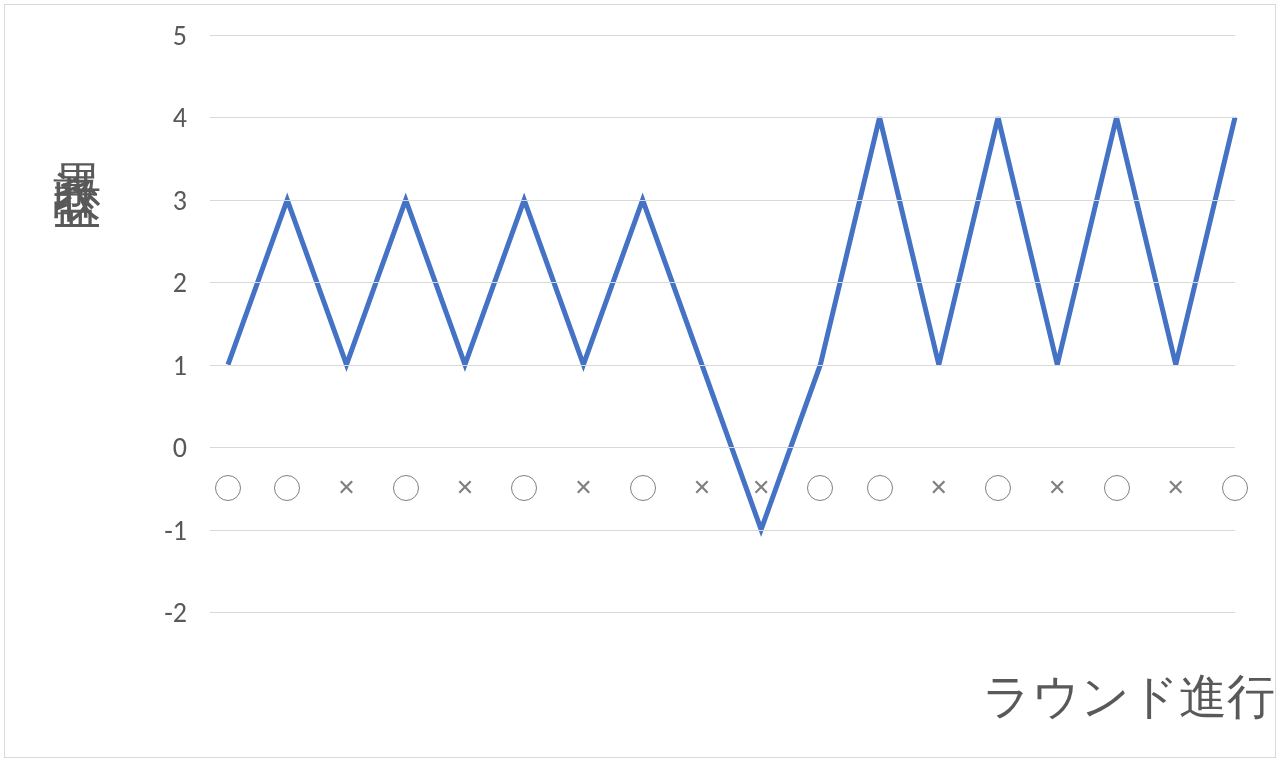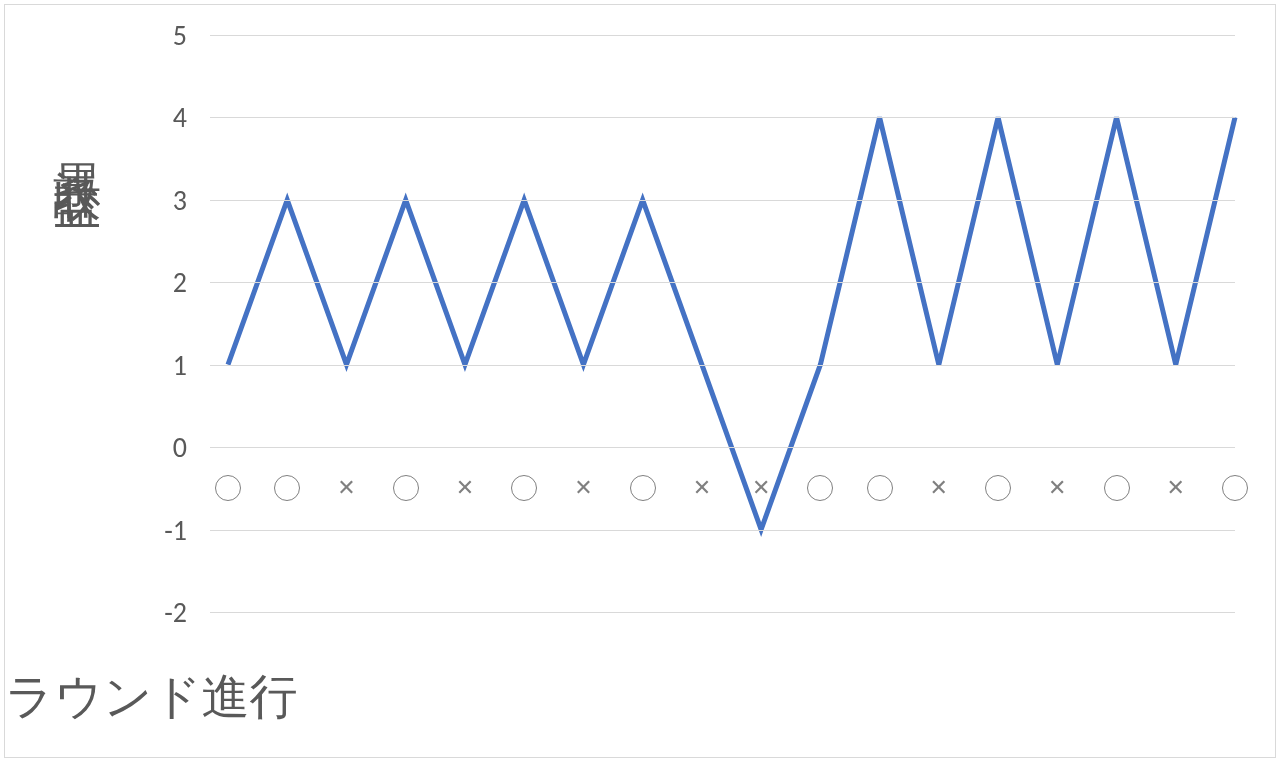--- a/index.html
+++ b/index.html
@@ -53,21 +53,21 @@
     writing-mode: vertical-rl;
     text-orientation: upright;
     letter-spacing: 6px;
     line-height: 1;
   }
   .x-axis-title {
     position: absolute;
     left: 0;
     right: 0;
     top: 660px;
-    text-align: left;
+    text-align: right;
     font-size: 48px;
     color: #595959;
   }
   svg.line-svg {
     position: absolute;
     left: 0;
     top: 0;
     width: 100%;
     height: 100%;
     overflow: visible;

